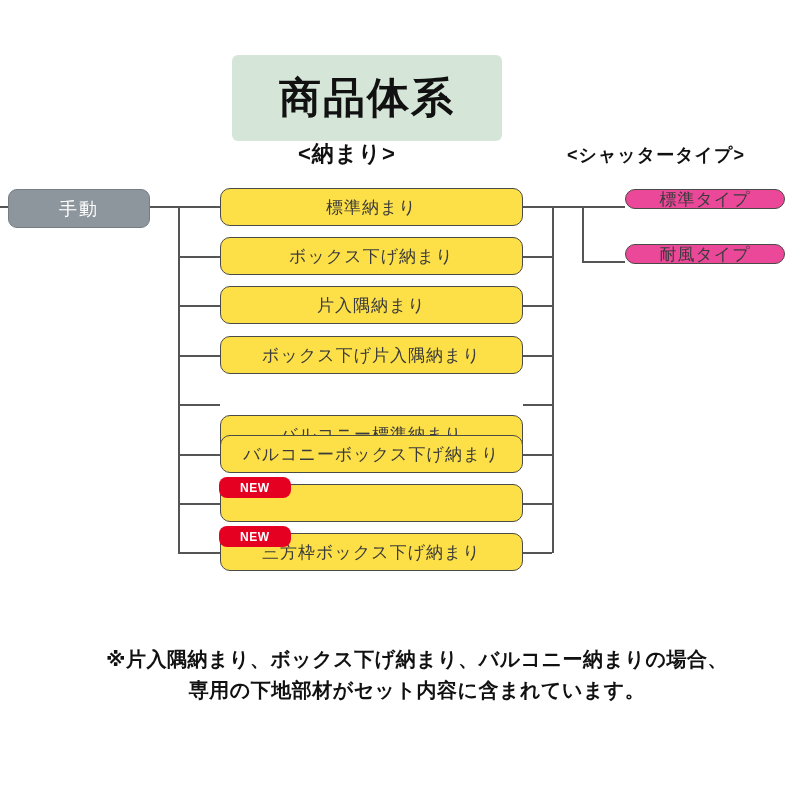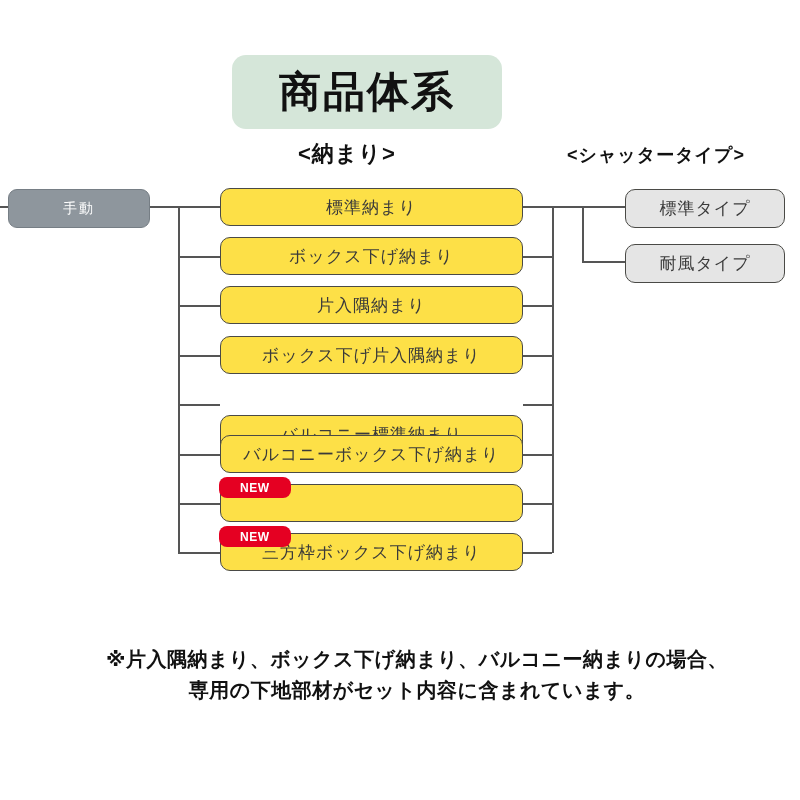--- a/index.html
+++ b/index.html
@@ -12,46 +12,46 @@
     --text:#222222;
     --box-text:#3a3a3a;
   }
   html,body{margin:0;padding:0;background:#ffffff;}
   .canvas{
     position:relative;width:800px;height:800px;background:#ffffff;
     font-family:"Liberation Sans","DejaVu Sans",sans-serif;
     color:var(--text);overflow:hidden;
   }
   .title-block{
-    position:absolute;left:232px;top:55px;width:270px;height:74px;
-    background:var(--title-bg);border-radius:14px;
+    position:absolute;left:232px;top:55px;width:270px;height:86px;
+    background:var(--title-bg);border-radius:6px;
     display:flex;align-items:center;justify-content:center;
     font-size:42px;font-weight:bold;letter-spacing:2px;color:#111;
   }
   .col-header{
     position:absolute;font-weight:bold;color:#111;white-space:nowrap;
   }
   .header-osamari{left:298px;top:139px;font-size:22px;letter-spacing:1px;}
   .header-shutter{left:567px;top:143px;font-size:18px;letter-spacing:1px;}
   .root-box{
     position:absolute;left:8px;top:189px;width:140px;height:37px;
     background:var(--root-bg);border:1px solid var(--root-border);border-radius:9px;
     display:flex;align-items:center;justify-content:center;
-    color:#ffffff;font-size:14px;letter-spacing:2px;
+    color:#ffffff;font-size:18px;letter-spacing:2px;
   }
   .mbox{
     position:absolute;left:220px;width:303px;height:38px;
     background:#fde047;border:1px solid var(--box-border);border-radius:10px;
     display:flex;align-items:center;justify-content:center;
     font-size:17px;color:var(--box-text);letter-spacing:1px;
     box-sizing:border-box;
   }
   .sbox{
-    position:absolute;left:625px;width:160px;height:39px;
-    background:#e5e5e5;border:1px solid var(--box-border);border-radius:10px;
+    position:absolute;left:625px;width:160px;height:20px;
+    background:#ec4899;border:1px solid var(--box-border);border-radius:10px;
     display:flex;align-items:center;justify-content:center;
     font-size:17px;color:var(--box-text);letter-spacing:1px;
     box-sizing:border-box;
   }
   .new-badge{
     position:absolute;left:-2px;top:-8px;height:21px;padding:0 21px;
     background:var(--badge-bg);border-radius:8px;
     display:flex;align-items:center;justify-content:center;
     color:#ffffff;font-size:12px;font-weight:bold;letter-spacing:0.5px;
   }

